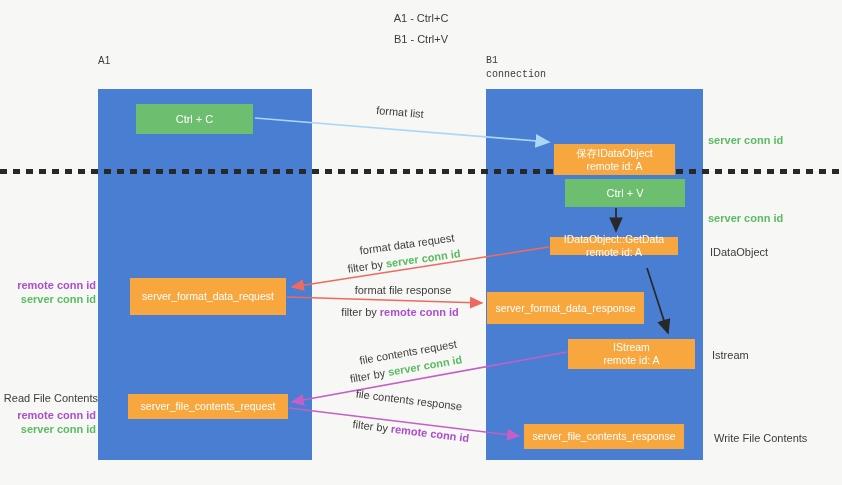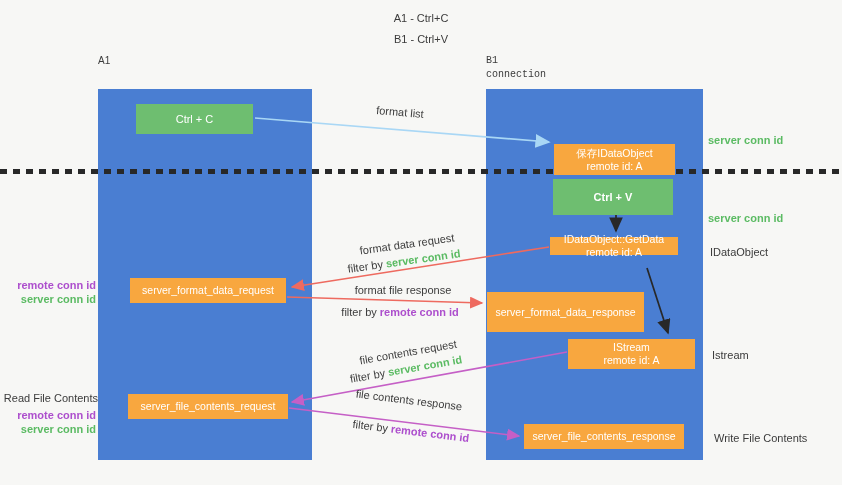--- a/index.html
+++ b/index.html
@@ -101,31 +101,31 @@
     <line x1="289" y1="408" x2="519" y2="436" stroke="#c55fc6" stroke-width="1.5" marker-end="url(#m-magenta)"></line>
   </svg>
 
   <div class="node green" style="left:136px;top:104px;width:117px;height:30px;">
     <span>Ctrl + C</span>
   </div>
   <div class="node orange" style="left:554px;top:128px;width:121px;height:31px;margin-top:16px;">
     <span>保存IDataObject</span>
     <span>remote id: A</span>
   </div>
-  <div class="node green" style="left:553px;top:179px;width:120px;height:36px;font-weight:bold;">
+  <div class="node green" style="left:565px;top:179px;width:120px;height:28px;">
     <span>Ctrl + V</span>
   </div>
   <div class="node orange" style="left:550px;top:237px;width:128px;height:18px;">
     <span>IDataObject::GetData</span>
     <span>remote id: A</span>
   </div>
-  <div class="node orange" style="left:130px;top:278px;width:156px;height:25px;">
+  <div class="node orange" style="left:130px;top:278px;width:156px;height:37px;">
     <span>server_format_data_request</span>
   </div>
-  <div class="node orange" style="left:487px;top:292px;width:157px;height:40px;">
+  <div class="node orange" style="left:487px;top:292px;width:157px;height:32px;">
     <span>server_format_data_response</span>
   </div>
   <div class="node orange" style="left:568px;top:339px;width:127px;height:30px;">
     <span>IStream</span>
     <span>remote id: A</span>
   </div>
   <div class="node orange" style="left:524px;top:424px;width:160px;height:25px;">
     <span>server_file_contents_response</span>
   </div>
   <div class="node orange" style="left:128px;top:394px;width:160px;height:25px;">

